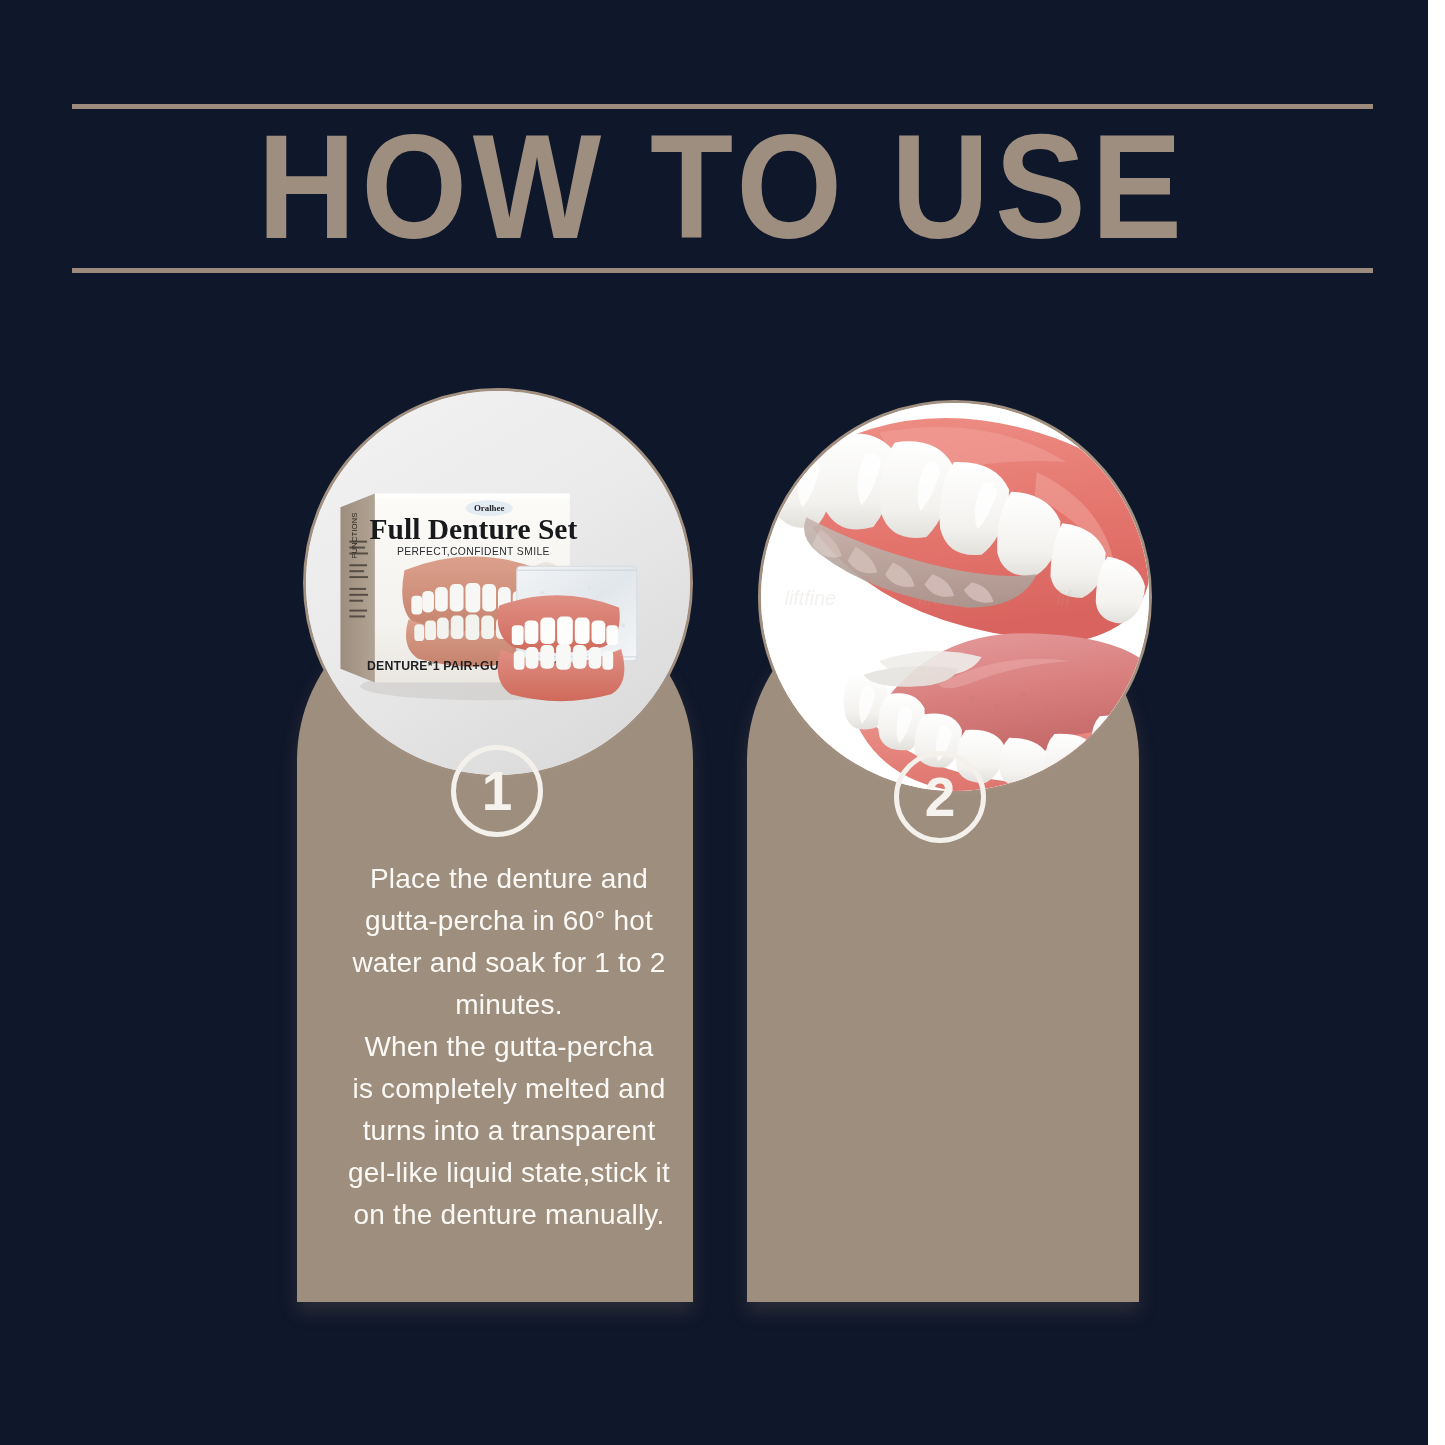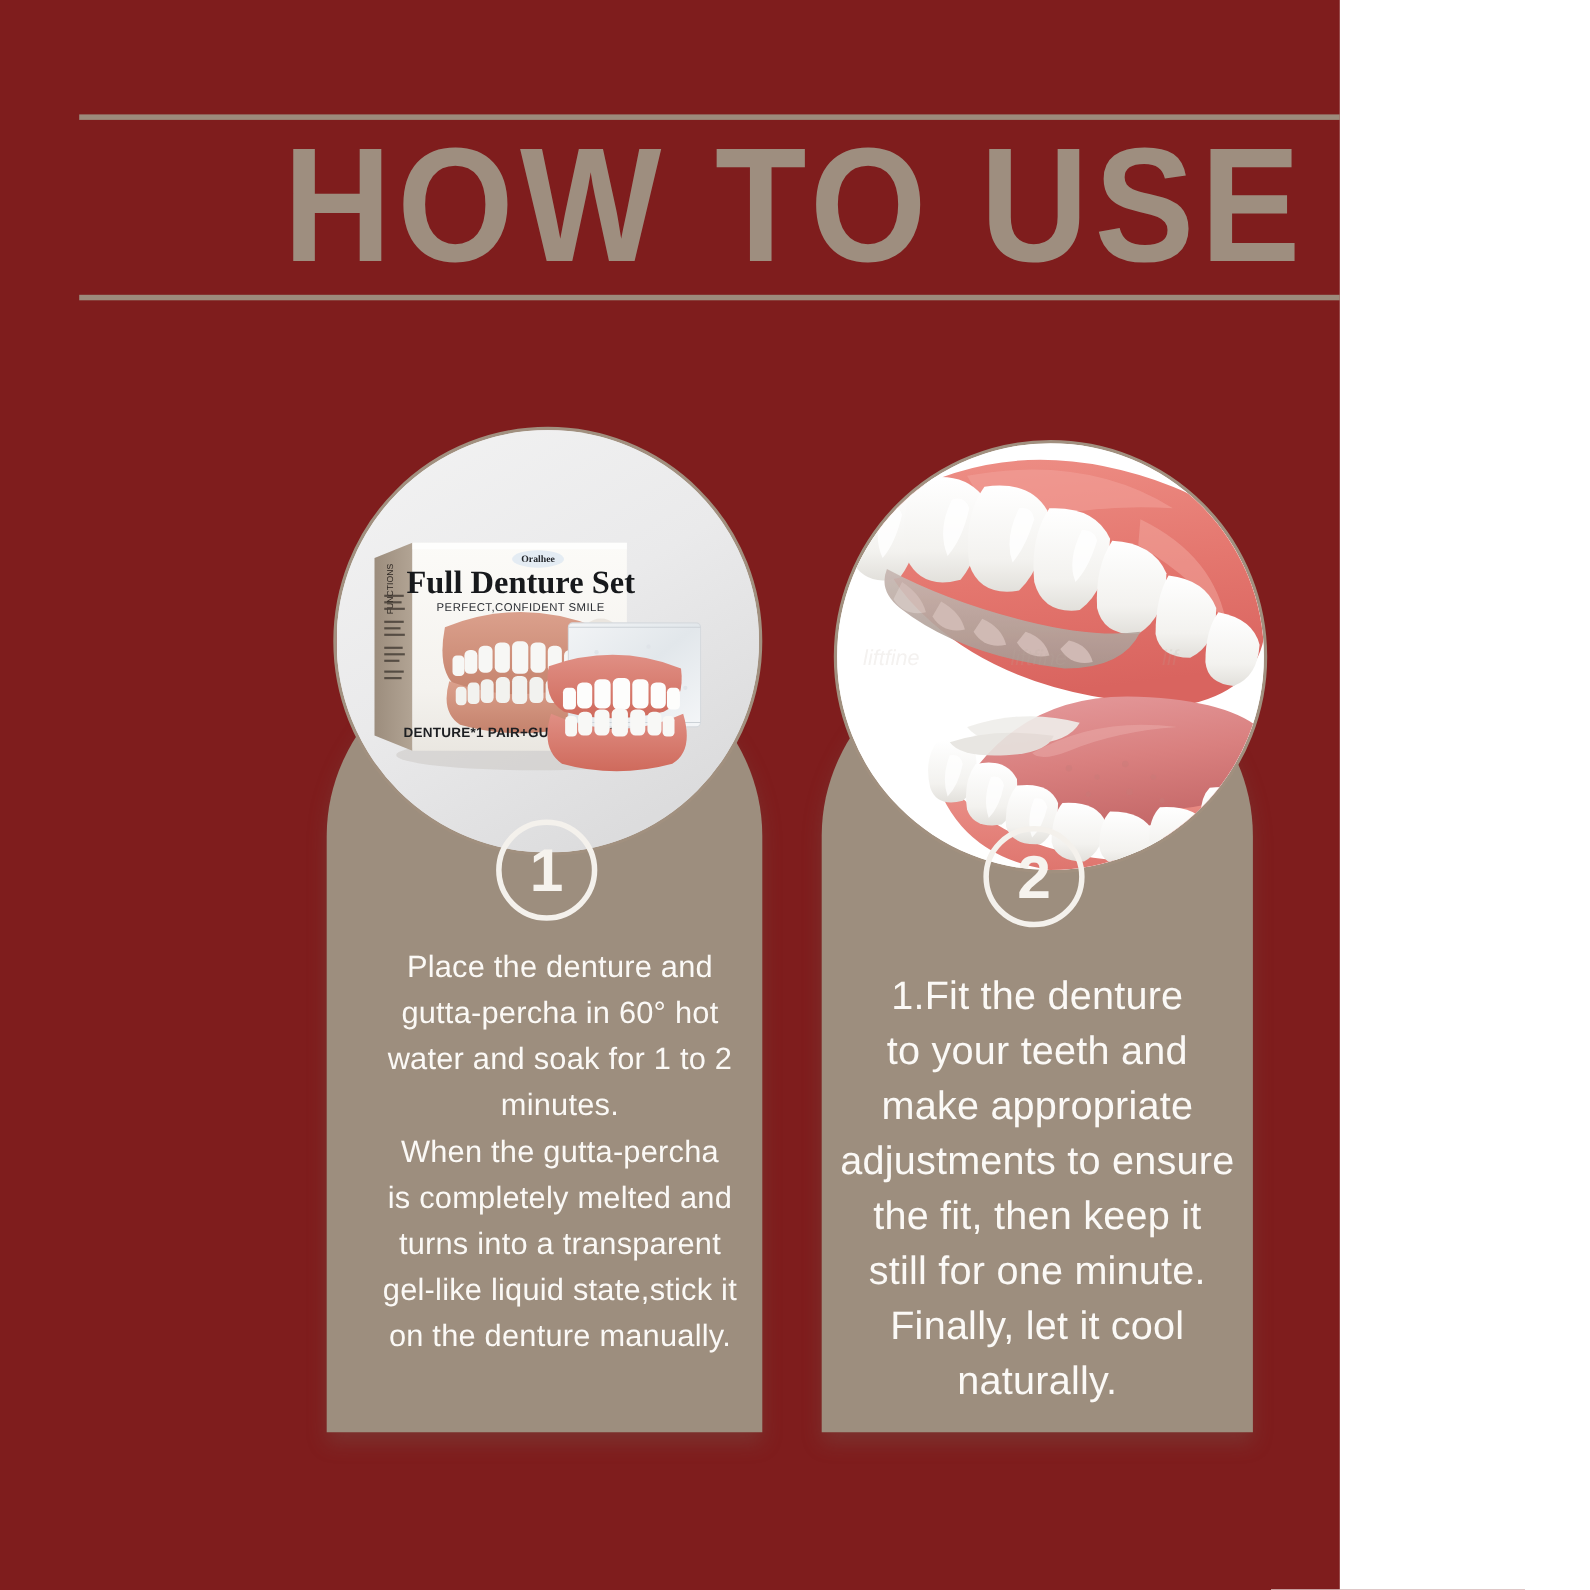--- a/index.html
+++ b/index.html
@@ -2,23 +2,23 @@
 <html><head>
 <meta charset="utf-8">
 <style>
   html, body {
     margin: 0;
     padding: 0;
     background: #ffffff;
   }
   #page {
     position: relative;
-    width: 1218px;
+    width: 1428px;
     height: 1445px;
-    background: #7f1d1d;
+    background: #0f172a;
     font-family: "Liberation Sans", sans-serif;
     overflow: hidden;
   }
 
   
   .rule {
     position: absolute;
     left: 72px;
     width: 1301px;
     height: 5px;
@@ -420,22 +420,14 @@
         <path d="M120 262 q52 -18 104 -4 q-10 18 -46 20 q-44 2 -58 -16 Z" fill="#efeeea"></path>
         <path d="M104 276 q40 -14 96 -6 q-6 16 -44 18 q-42 2 -52 -12 Z" fill="#e6e4df"></path>
       </g>
     </svg>
   </div>
 
   <div class="step-badge" id="badge-2">
     <span>2</span>
   </div>
 
-  <div class="step-text" id="text-2">1.Fit the denture
-to your teeth and
-make appropriate
-adjustments to ensure
-the fit, then keep it
-still for one minute.
-Finally, let it cool
-naturally.</div>
 
 </div>
 
 </body></html>

